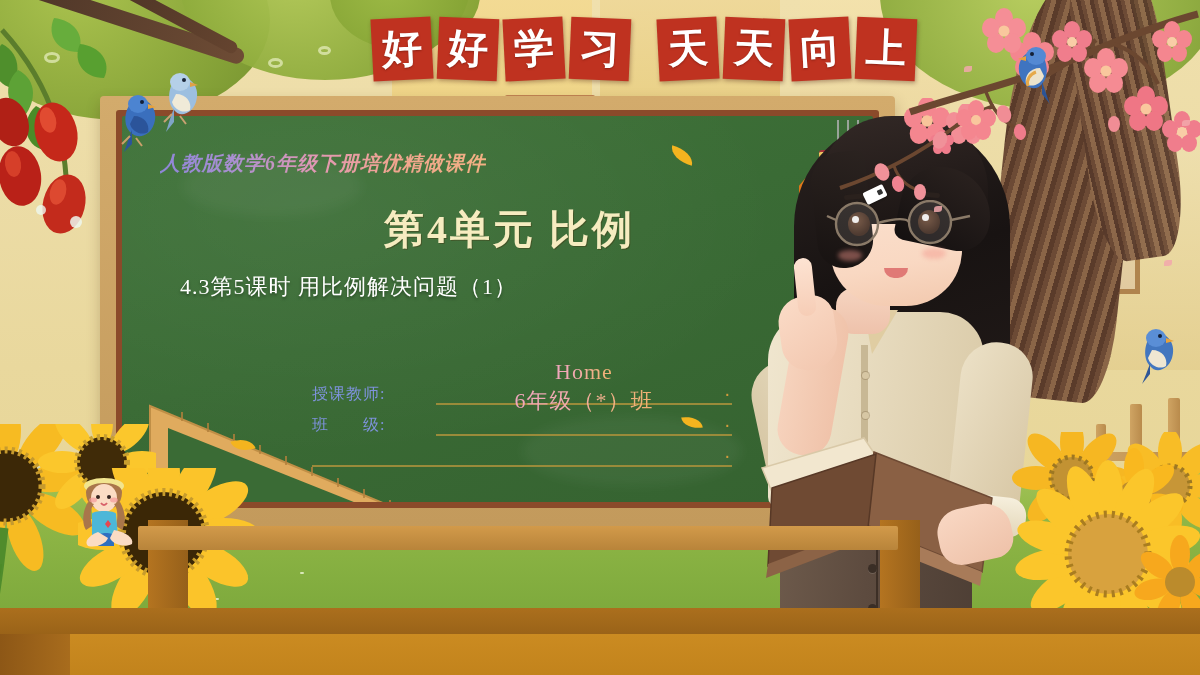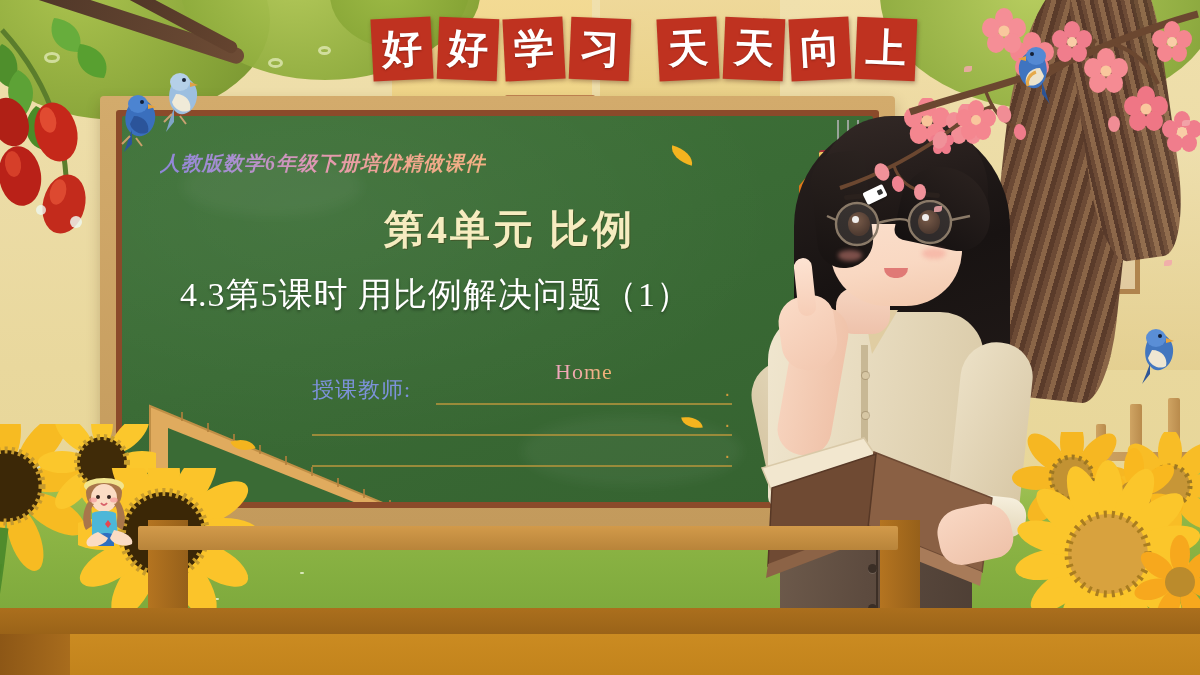--- a/index.html
+++ b/index.html
@@ -151,30 +151,30 @@
   .board-unit {
     position:absolute; left:262px; top:86px;
     font-family:"Liberation Serif", serif;
     font-size:40px; font-weight:700; color:#f6ecc0;
     letter-spacing:3px; white-space:nowrap;
     text-shadow:1px 1px 0 rgba(70,40,10,.35);
   }
   .board-title {
     position:absolute; left:58px; top:156px;
     font-family:"Liberation Serif", serif;
-    font-size:34px; color:#ffffff; letter-spacing:1px; white-space:nowrap;
+    font-size:22px; color:#ffffff; letter-spacing:1px; white-space:nowrap;
     text-shadow:0 2px 3px rgba(0,0,0,.35);
   }
 
   
   .info { position:absolute; left:190px; top:258px; width:420px; }
   .info-row { display:flex; align-items:flex-end; height:31px; white-space:nowrap; }
   .info-label {
     font-family:"Liberation Serif", serif;
-    font-size:22px; color:#7d92da; letter-spacing:1px; width:124px;
+    font-size:16px; color:#7d92da; letter-spacing:1px; width:124px;
     display:flex; justify-content:space-between;
   }
   .info-val-wrap {
     position:relative; flex:1; border-bottom:2px solid #9a8b3a;
     text-align:center; padding-bottom:18px;
   }
   .info-val {
     font-family:"Liberation Serif", serif; font-size:22px;
     background:linear-gradient(90deg,#f0a6bd 0%, #f2aab0 35%, #f0b184 70%, #eeb070 100%);
     -webkit-background-clip:text; background-clip:text; color:transparent;
@@ -462,21 +462,23 @@
 
         <div class="info">
           <div class="info-row">
             <div class="info-label">授课教师:</div>
             <div class="info-val-wrap">
               <span class="info-val">Home</span>
               <span class="info-dot">.</span>
             </div>
           </div>
           <div class="info-row">
+            <div class="info-label">班　　级:</div>
             <div class="info-val-wrap">
+              <span class="info-val">6年级（*）班</span>
               <span class="info-dot">.</span>
             </div>
           </div>
           <div class="info-row">
             <div class="info-val-wrap">
               <span class="info-dot">.</span>
             </div>
           </div>
         </div>
 

